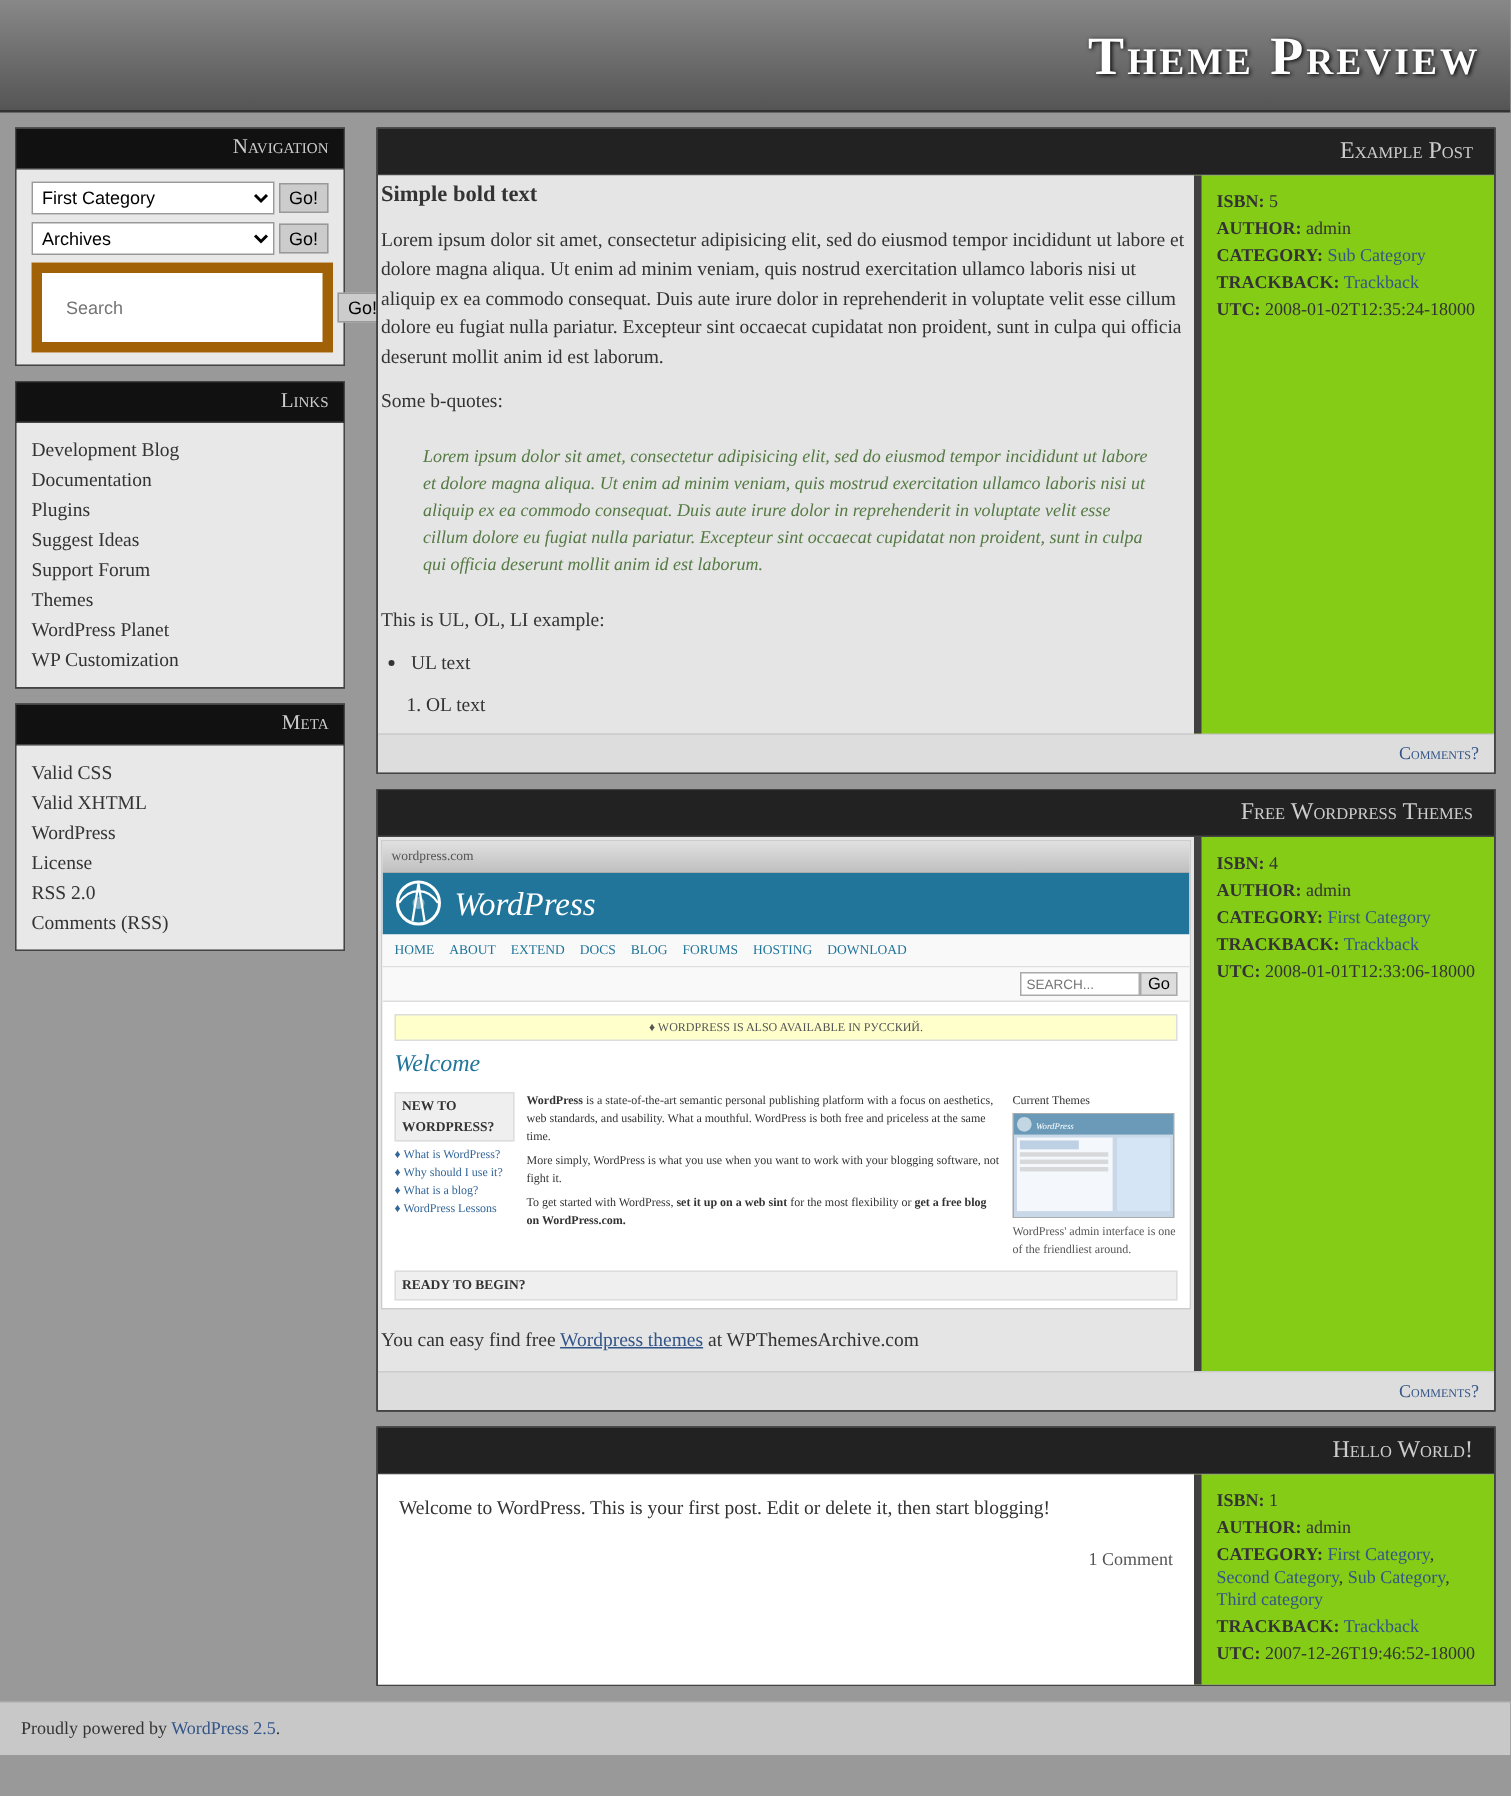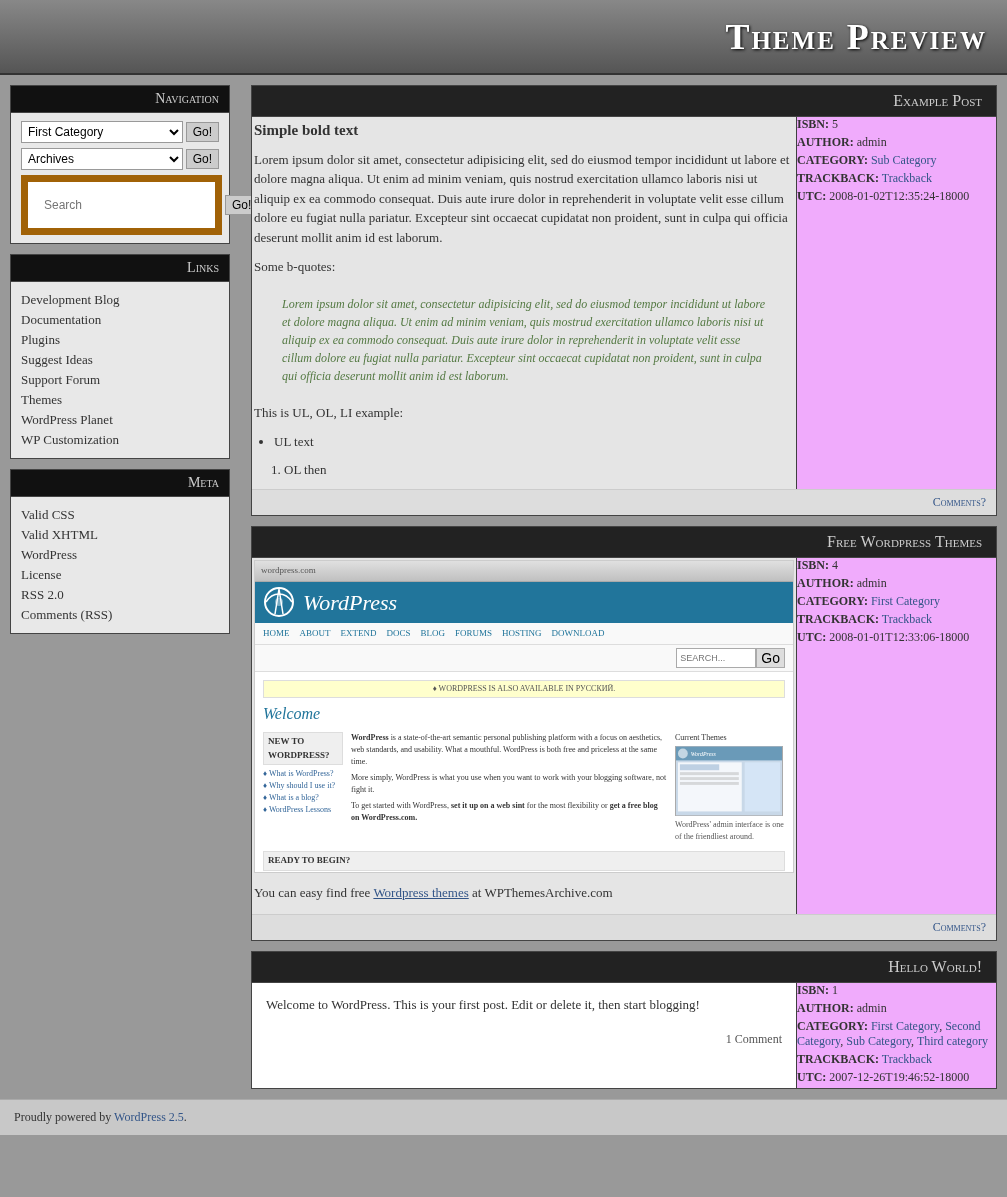--- a/index.html
+++ b/index.html
@@ -148,24 +148,25 @@
       font-style: italic;
       color: #557a44;
       font-size: 12px;
       line-height: 1.5;
       border-left: none;
     }
 
     .post-meta-box {
       width: 200px;
       min-width: 200px;
-      background: #f0abfc;
+      background: #84cc16;
+      padding: 10px;
       font-size: 12px;
       color: #333;
-      border-left: 1px solid #404040;
+      border-left: 5px solid #404040;
     }
     .post-meta-box div { margin-bottom: 3px; }
     .post-meta-box a { color: #335588; text-decoration: none; }
 
     .post-footer {
       background: #ddd;
       text-align: right;
       padding: 5px 10px;
       font-size: 12px;
       border-top: 1px solid #ccc;
@@ -390,21 +391,21 @@
           <p>Lorem ipsum dolor sit amet, consectetur adipisicing elit, sed do eiusmod tempor incididunt ut labore et dolore magna aliqua. Ut enim ad minim veniam, quis nostrud exercitation ullamco laboris nisi ut aliquip ex ea commodo consequat. Duis aute irure dolor in reprehenderit in voluptate velit esse cillum dolore eu fugiat nulla pariatur. Excepteur sint occaecat cupidatat non proident, sunt in culpa qui officia deserunt mollit anim id est laborum.</p>
           <p>Some b-quotes:</p>
           <div class="post-blockquote">
             <span>Lorem ipsum dolor sit amet, consectetur adipisicing elit, sed do eiusmod tempor incididunt ut labore et dolore magna aliqua. Ut enim ad minim veniam, quis mostrud exercitation ullamco laboris nisi ut aliquip ex ea commodo consequat. Duis aute irure dolor in reprehenderit in voluptate velit esse cillum dolore eu fugiat nulla pariatur. Excepteur sint occaecat cupidatat non proident, sunt in culpa qui officia deserunt mollit anim id est laborum.</span>
           </div>
           <p>This is UL, OL, LI example:</p>
           <ul class="ul-demo">
             <li>UL text</li>
           </ul>
           <ol class="ol-demo" style="margin-left:30px">
-            <li>OL then</li>
+            <li>OL text</li>
           </ol>
         </div>
         <div class="post-meta-box">
           <div>
             <strong>ISBN:</strong>
             <span>5</span>
           </div>
           <div>
             <strong>AUTHOR:</strong>
             <span>admin</span>
@@ -452,21 +453,21 @@
                 <span>ABOUT</span>
                 <span>EXTEND</span>
                 <span>DOCS</span>
                 <span>BLOG</span>
                 <span>FORUMS</span>
                 <span>HOSTING</span>
                 <span>DOWNLOAD</span>
               </div>
               <div class="wp-search-bar">
                 <input type="text" placeholder="SEARCH..." style="font-size: 9px; padding: 1px 3px; width: 80px; border: 1px solid rgb(170, 170, 170);">
-                <button style="font-size:14px;padding:1px 4px;background:#ddd;border:1px solid #aaa;">Go</button>
+                <button style="font-size:11px;padding:1px 4px;background:#ddd;border:1px solid #aaa;">Go</button>
               </div>
               <div class="wp-page-content">
                 <div class="wp-main-col">
                   <div class="wp-notice">♦ WORDPRESS IS ALSO AVAILABLE IN РУССКИЙ.</div>
                   <div class="wp-welcome-title">Welcome</div>
                   <div style="display:flex;gap:8px">
                     <div style="width:80px;font-size:8px;">
                       <div class="wp-section-title">NEW TO WORDPRESS?</div>
                       <div style="color:#336699;font-size:8px;">♦ What is WordPress?</div>
                       <div style="color:#336699;font-size:8px;">♦ Why should I use it?</div>

